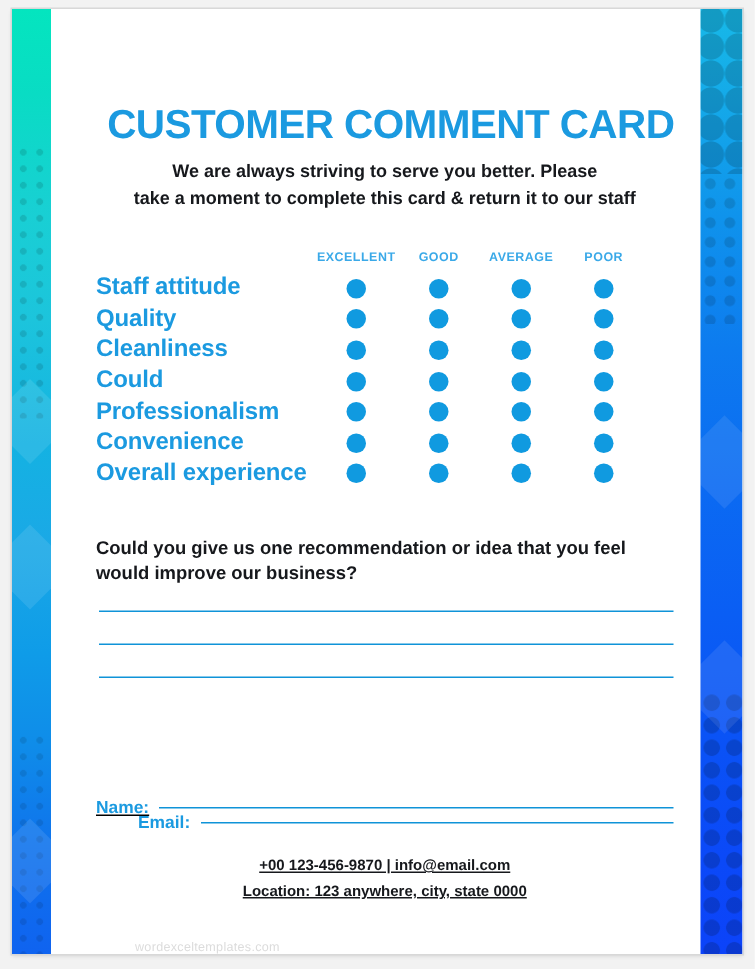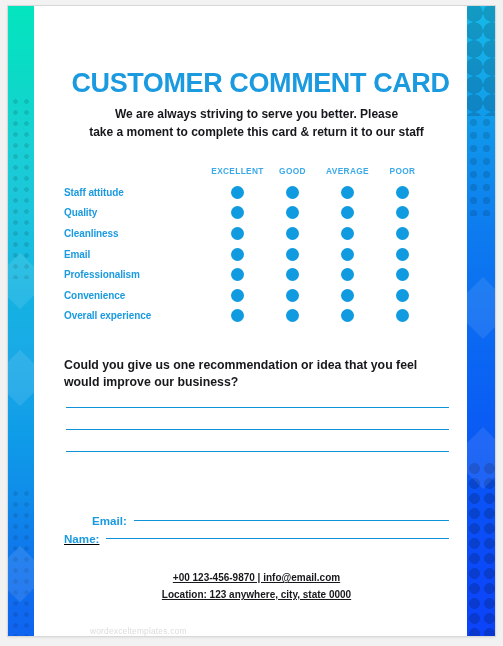--- a/index.html
+++ b/index.html
@@ -171,21 +171,21 @@
     text-transform: uppercase;
   }
   .rating-row {
     display: flex;
     align-items: center;
     height: 20.6px;
   }
   .rating-row .row-label {
     width: 146px;
     flex: none;
-    font-size: 10px;
+    font-size: 16px;
     font-weight: bold;
     color: #1b9ae0;
     letter-spacing: -0.1px;
   }
   .rating-row .opt-cell {
     width: 55px;
     flex: none;
     display: flex;
     justify-content: center;
   }
@@ -231,21 +231,21 @@
   }
 
   .field-row {
     position: absolute;
     left: 30px;
     right: 18px;
     display: flex;
     align-items: center;
   }
   #field-name { top: 526px; text-decoration: underline; }
-  #field-email { top: 508px; padding-left: 28px; }
+  #field-email { top: 536px; padding-left: 28px; }
   .field-row .field-label {
     font-size: 11.6px;
     font-weight: bold;
     color: #1b9ae0;
     flex: none;
     margin-right: 7px;
   }
   .field-row .field-rule {
     flex: 1 1 auto;
     height: 0;
@@ -356,21 +356,21 @@
           </div>
         <div class="opt-cell">
             <span class="rating-dot"></span>
           </div>
         <div class="opt-cell">
             <span class="rating-dot"></span>
           </div>
       </div>
 
       <div class="rating-row">
-        <div class="row-label">Email</div>
+        <div class="row-label">Could</div>
         <div class="opt-cell">
             <span class="rating-dot"></span>
           </div>
         <div class="opt-cell">
             <span class="rating-dot"></span>
           </div>
         <div class="opt-cell">
             <span class="rating-dot"></span>
           </div>
         <div class="opt-cell">

